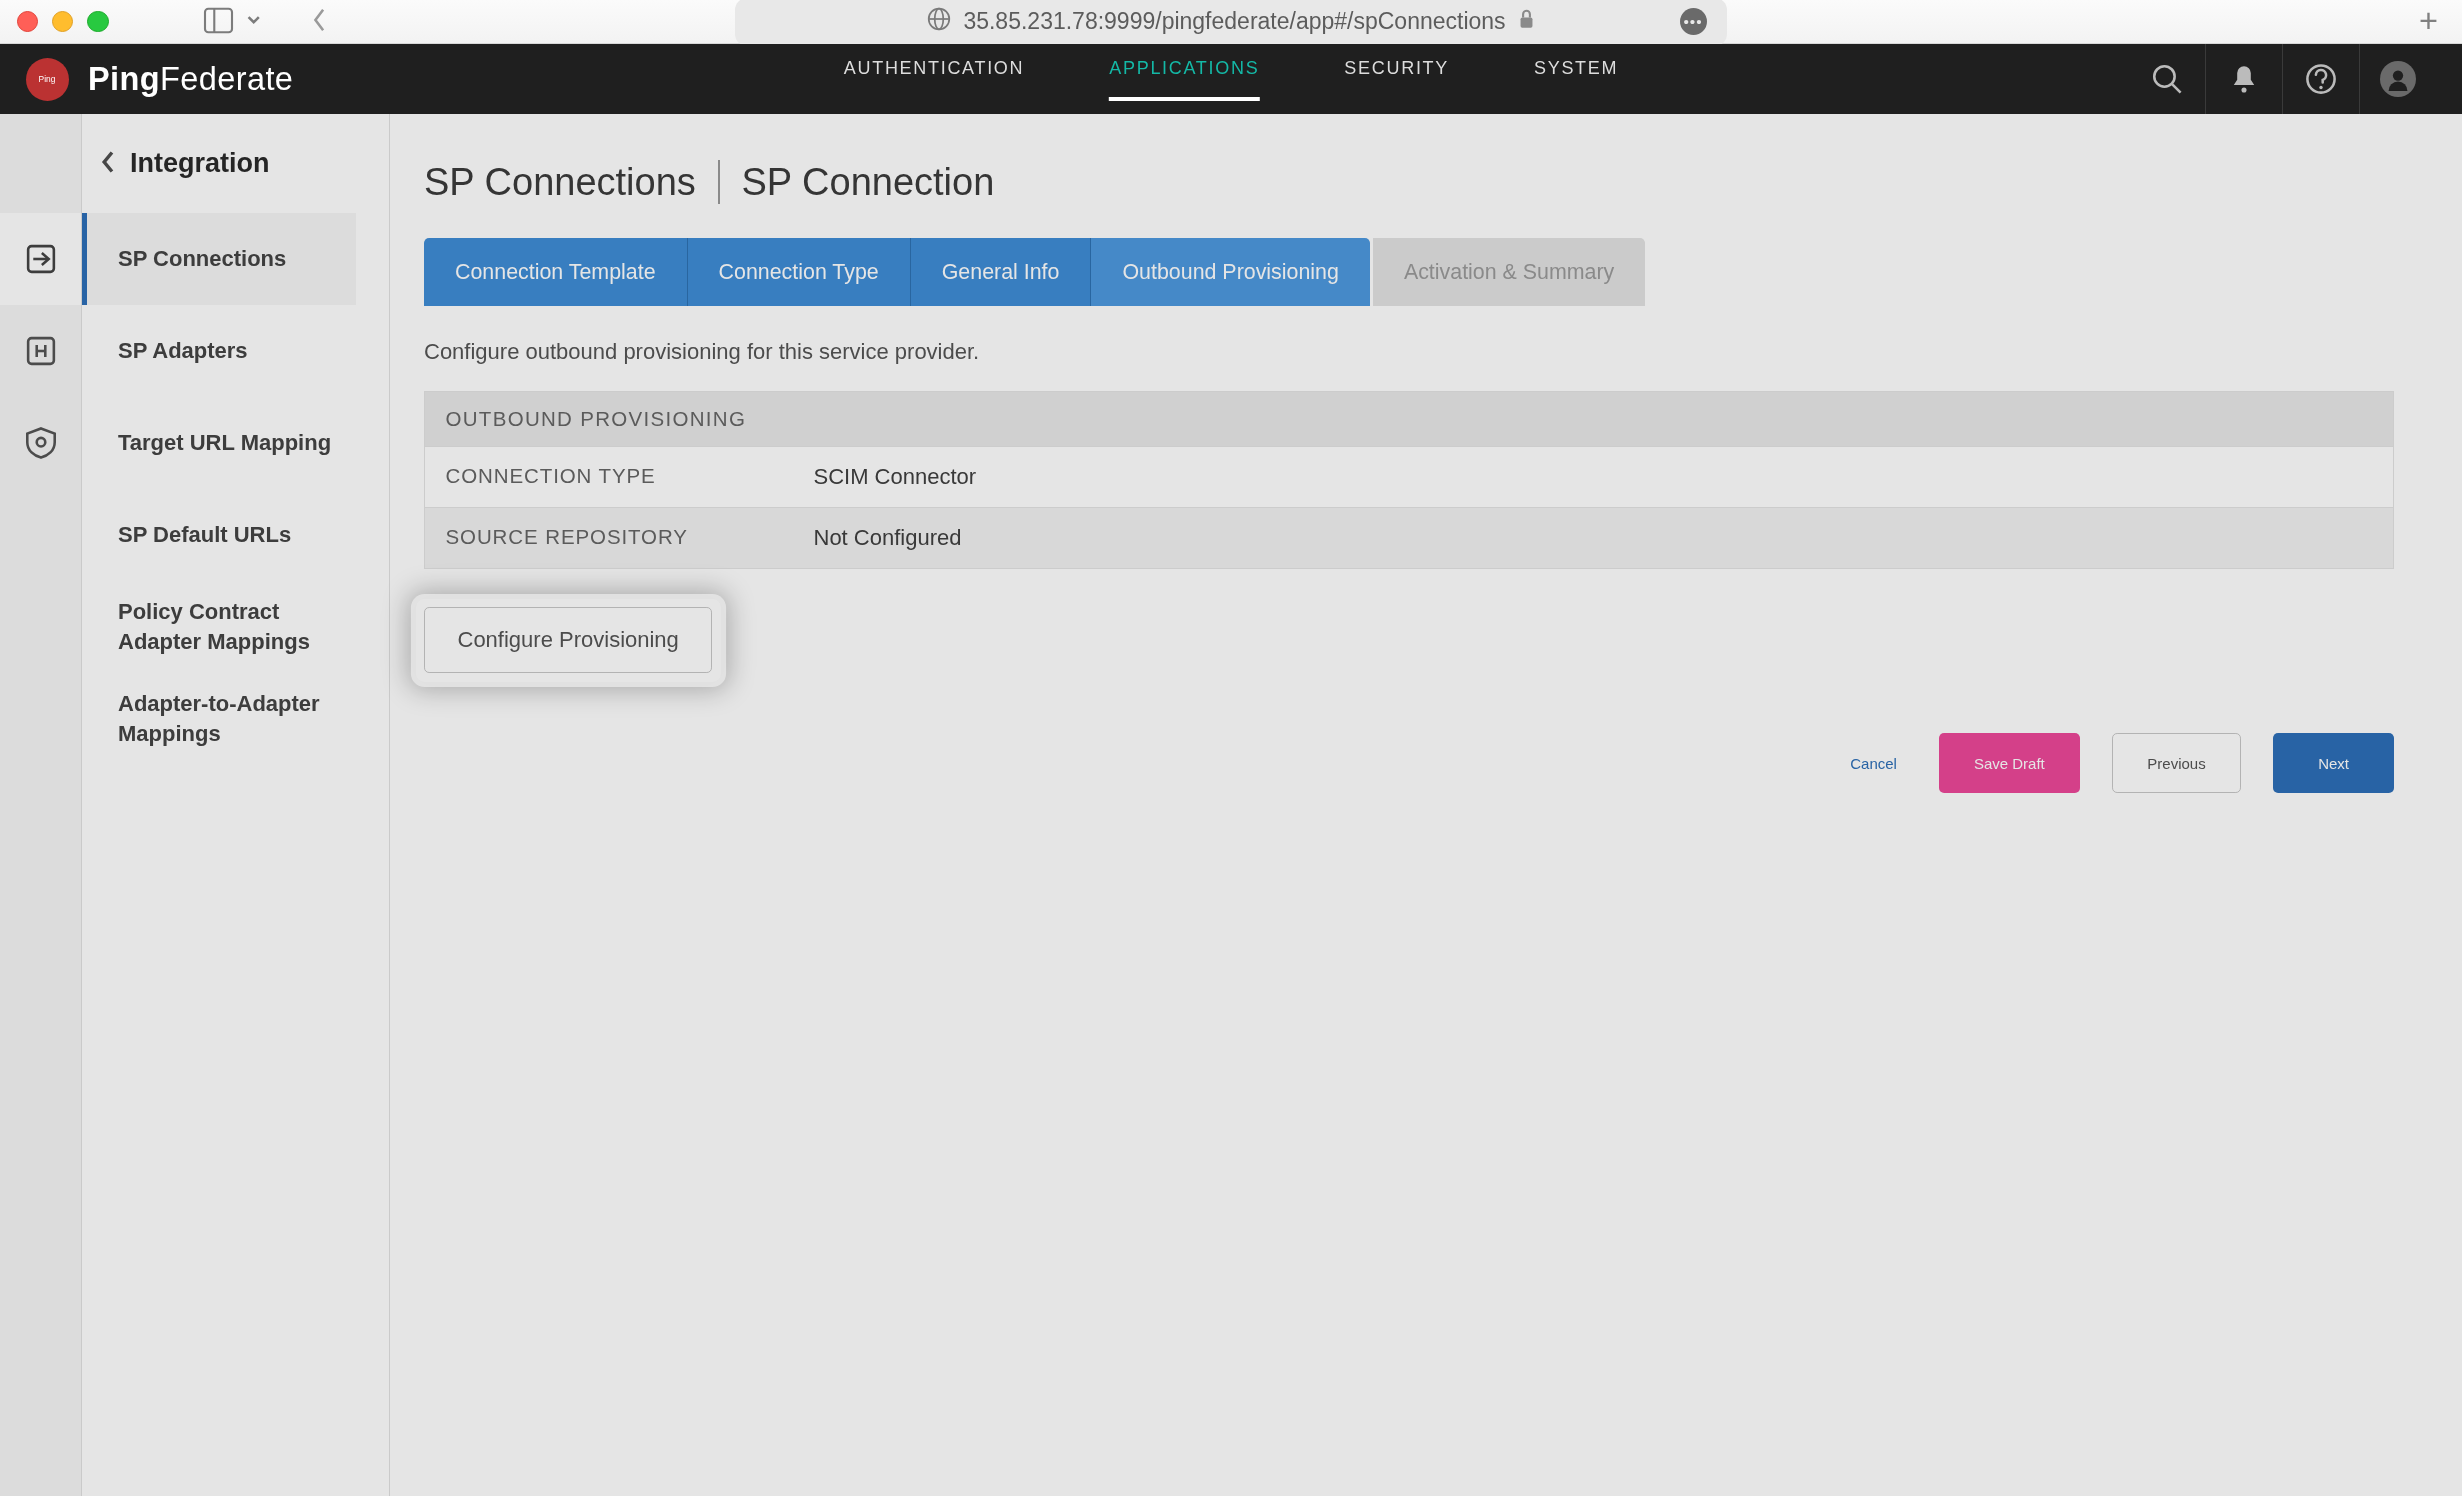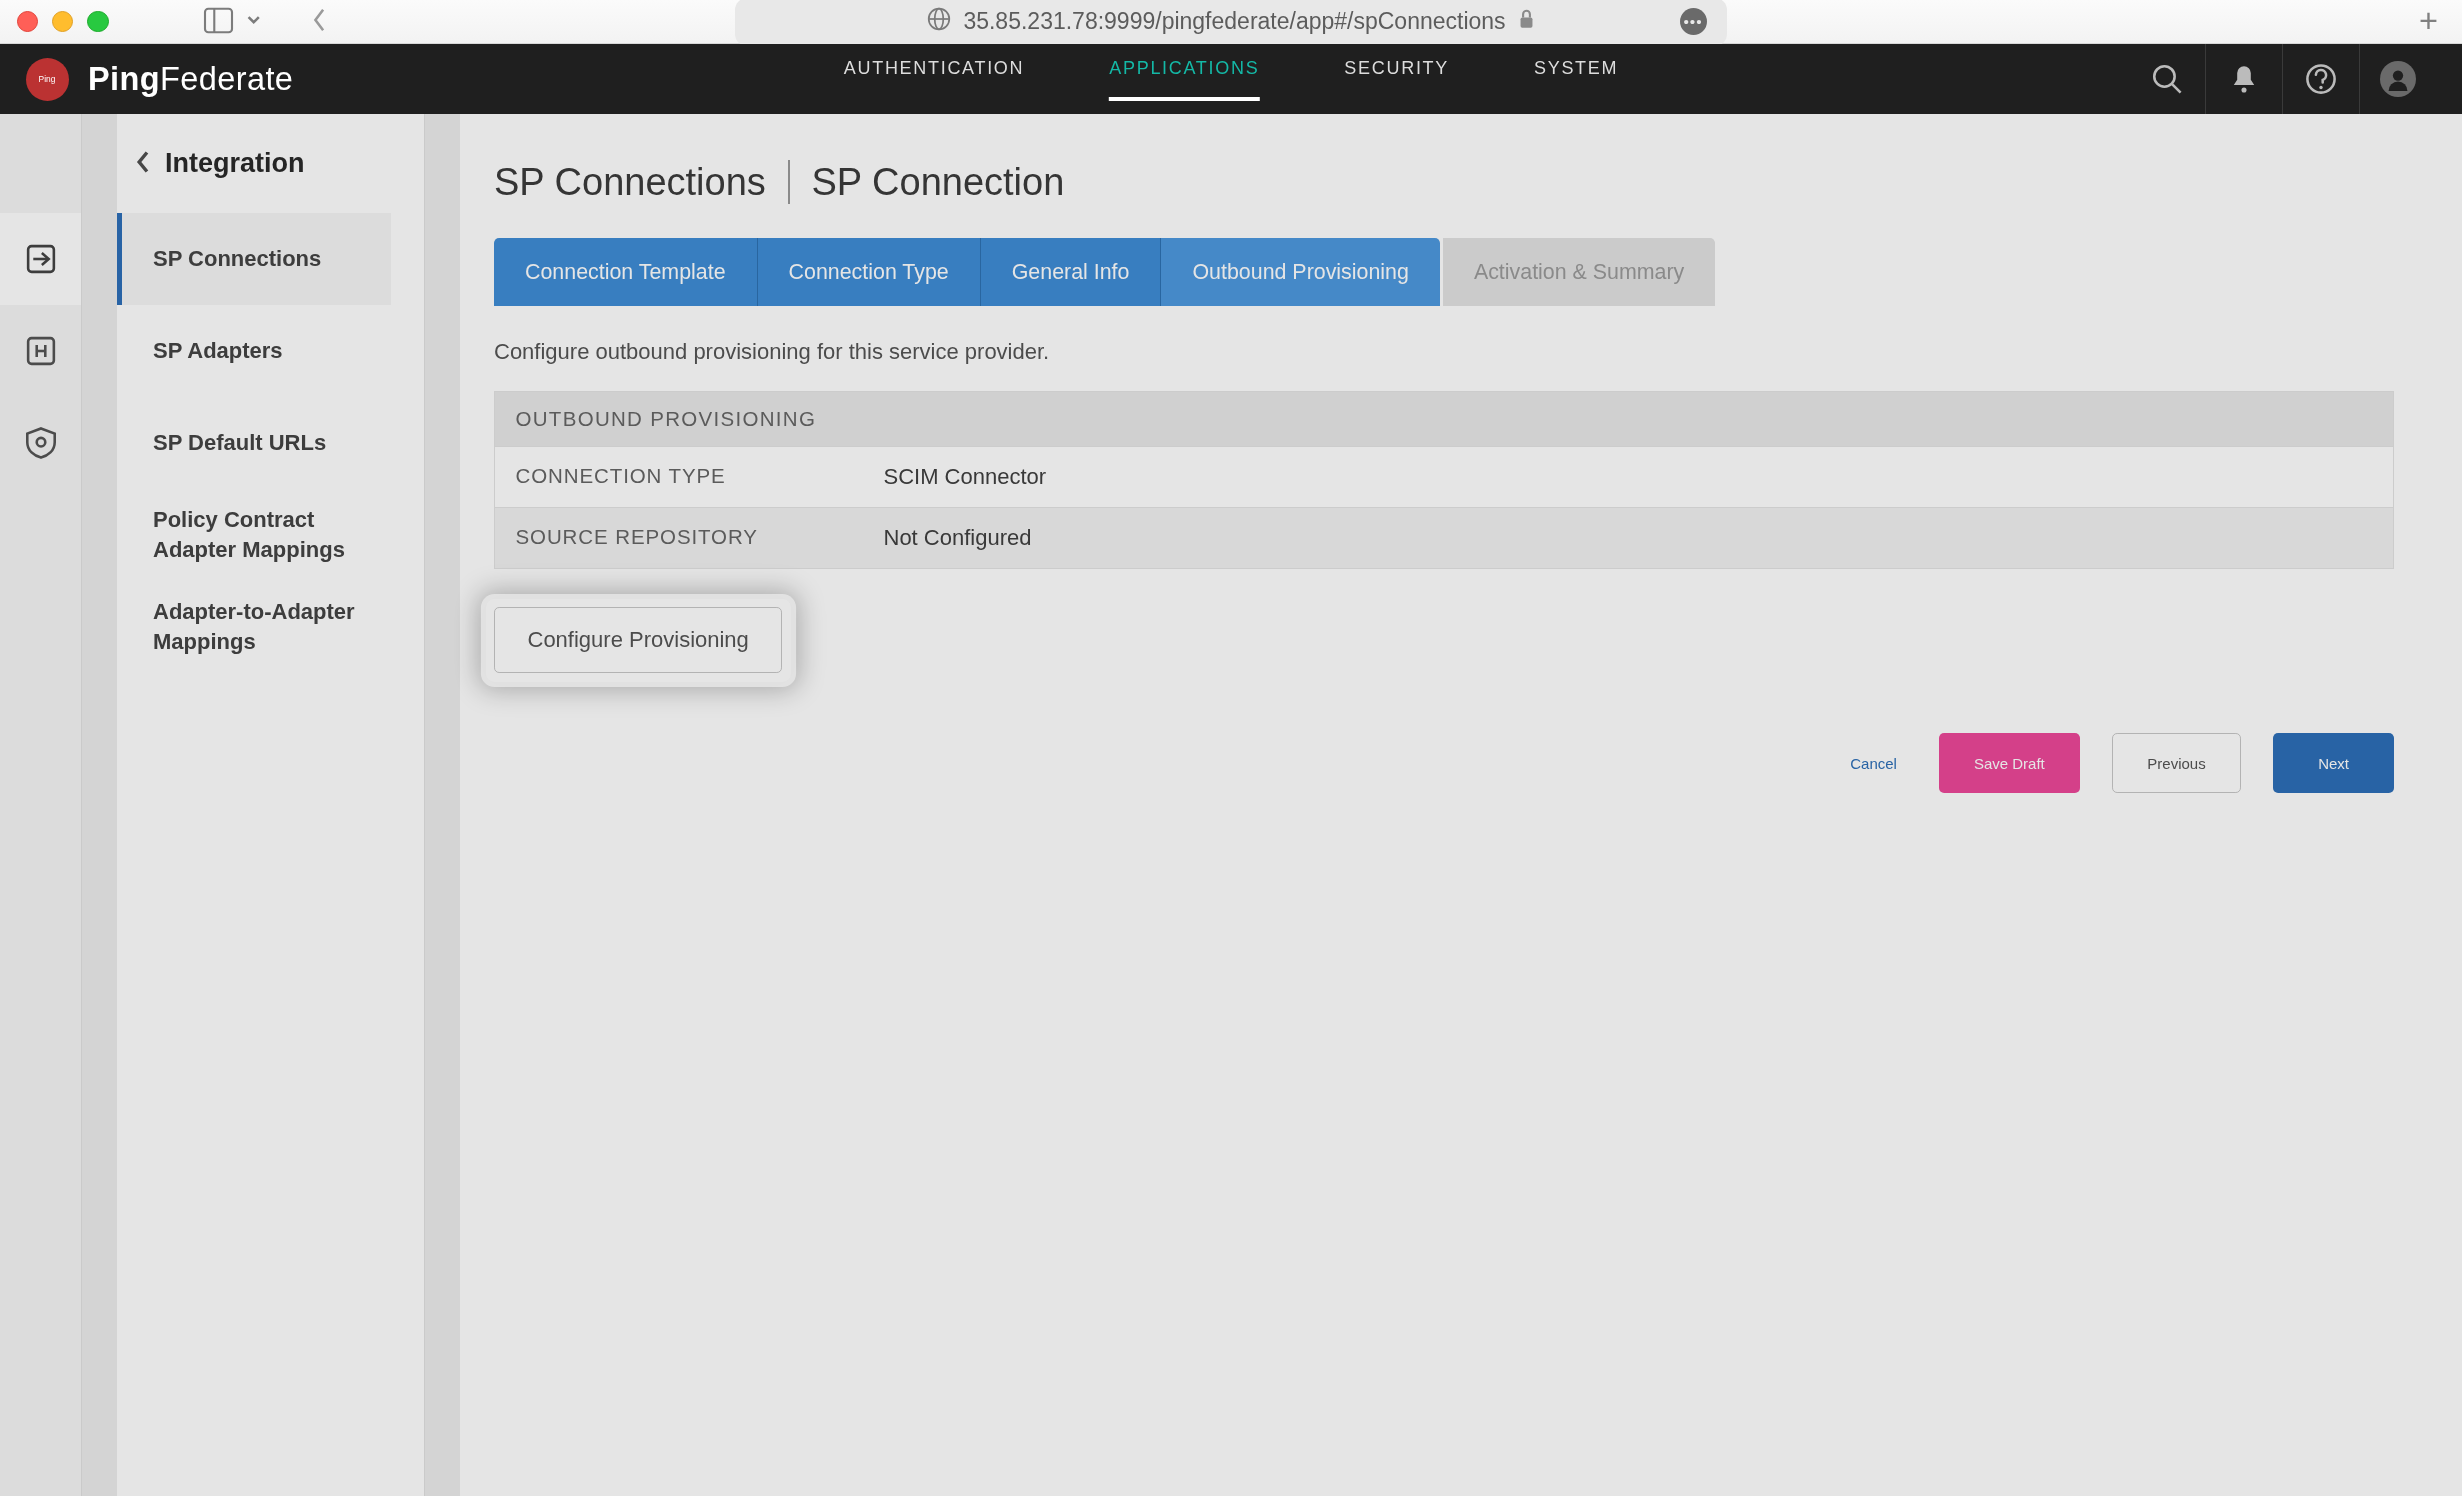--- a/index.html
+++ b/index.html
@@ -33,21 +33,21 @@
     .top-nav a.active { color: #14b8a6; }
     .top-nav a.active::after { content: ""; position: absolute; bottom: 0; left: 0; right: 0; height: 3.4px; background: #fff; }
     .header-actions { margin-left: auto; display: flex; align-items: center; }
     .header-action { width: 77px; height: 70px; display: flex; align-items: center; justify-content: center; border-left: 0.9px solid #3a3a3a; color: #bbb; }
     .header-action.first { border-left: none; }
     .header-action svg { width: 34px; height: 34px; }
     .avatar-icon { width: 36px; height: 36px; border-radius: 50%; background: #6a6a6a; display: flex; align-items: center; justify-content: center; }
     .avatar-icon svg { width: 24px; height: 24px; fill: #1f1f1f; }
 
     
-    .app-body { display: flex; height: calc(1496px - 44px - 70px); position: relative; gap: 35px; }
+    .app-body { display: flex; height: calc(1496px - 44px - 70px); position: relative; }
 
     
     .icon-rail { width: 82px; background: #f5f5f5; border-right: 0.9px solid #e1e1e1; display: flex; flex-direction: column; }
     .rail-spacer { height: 99px; }
     .rail-item { height: 92px; display: flex; align-items: center; justify-content: center; color: #5a5a5a; position: relative; }
     .rail-item.active { background: #fff; }
     .rail-item svg { width: 36px; height: 36px; }
 
     
     .sidebar { width: 308px; background: #fff; border-right: 0.9px solid #e1e1e1; }
@@ -217,20 +217,21 @@
       <span class="chevron-left">
         <svg viewBox="0 0 22 30" fill="none" stroke="currentColor" stroke-width="4">
             <polyline points="15,4 6,15 15,26"></polyline>
           </svg>
       </span>
       <span class="sidebar-title">Integration</span>
     </div>
     <div class="sidebar-list">
       <div class="sidebar-item active">SP Connections</div>
       <div class="sidebar-item">SP Adapters</div>
+      <div class="sidebar-item">Target URL Mapping</div>
       <div class="sidebar-item">SP Default URLs</div>
       <div class="sidebar-item">Policy Contract Adapter Mappings</div>
       <div class="sidebar-item">Adapter-to-Adapter Mappings</div>
     </div>
   </div>
 
   <div class="main">
     <div class="breadcrumb">
       <span>SP Connections</span>
       <span class="sep"></span>

